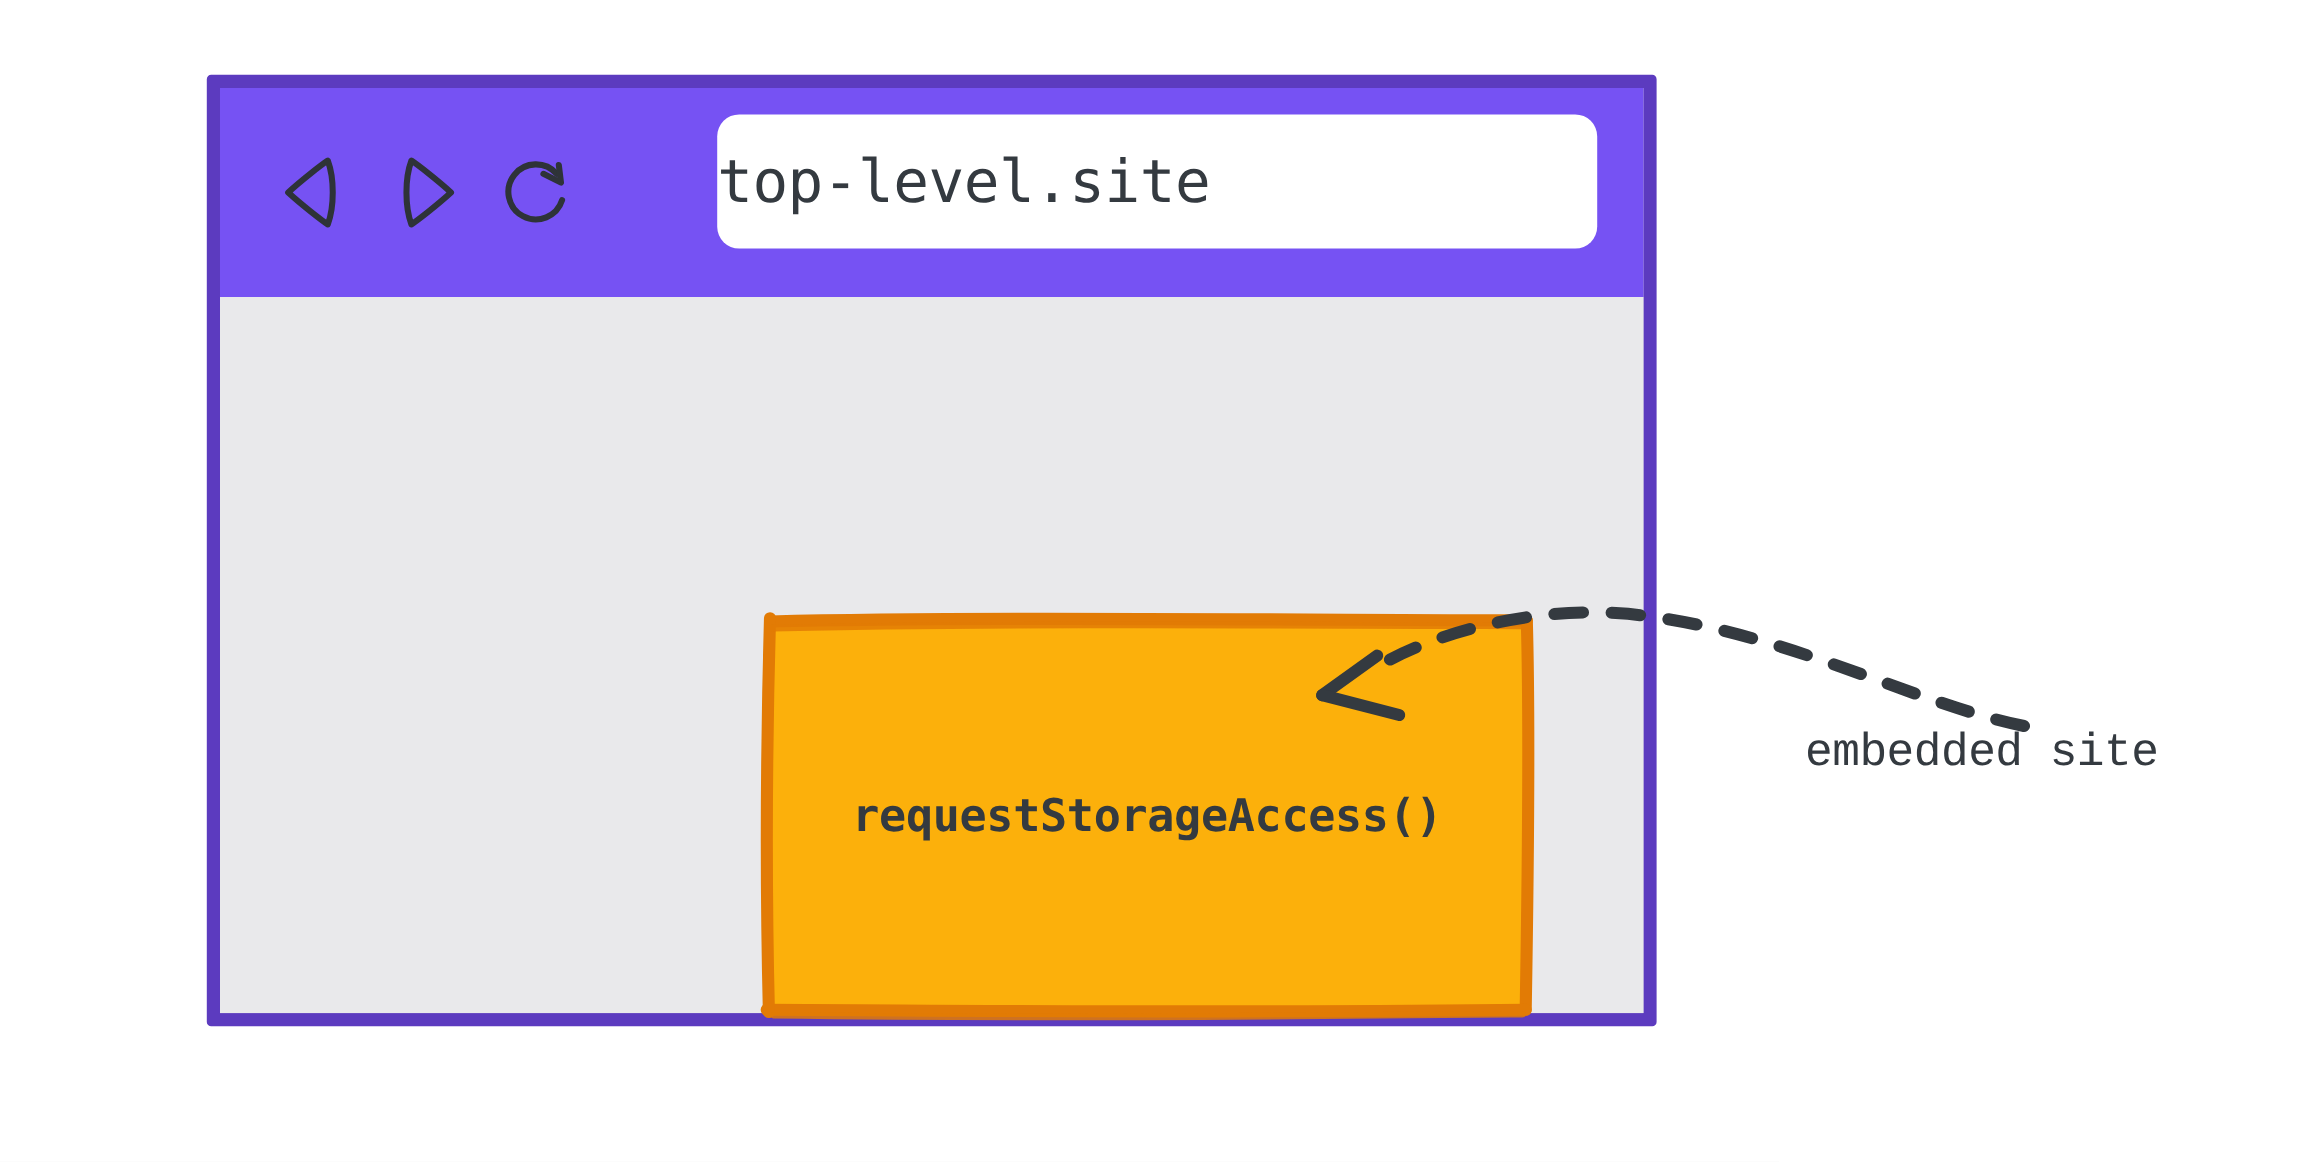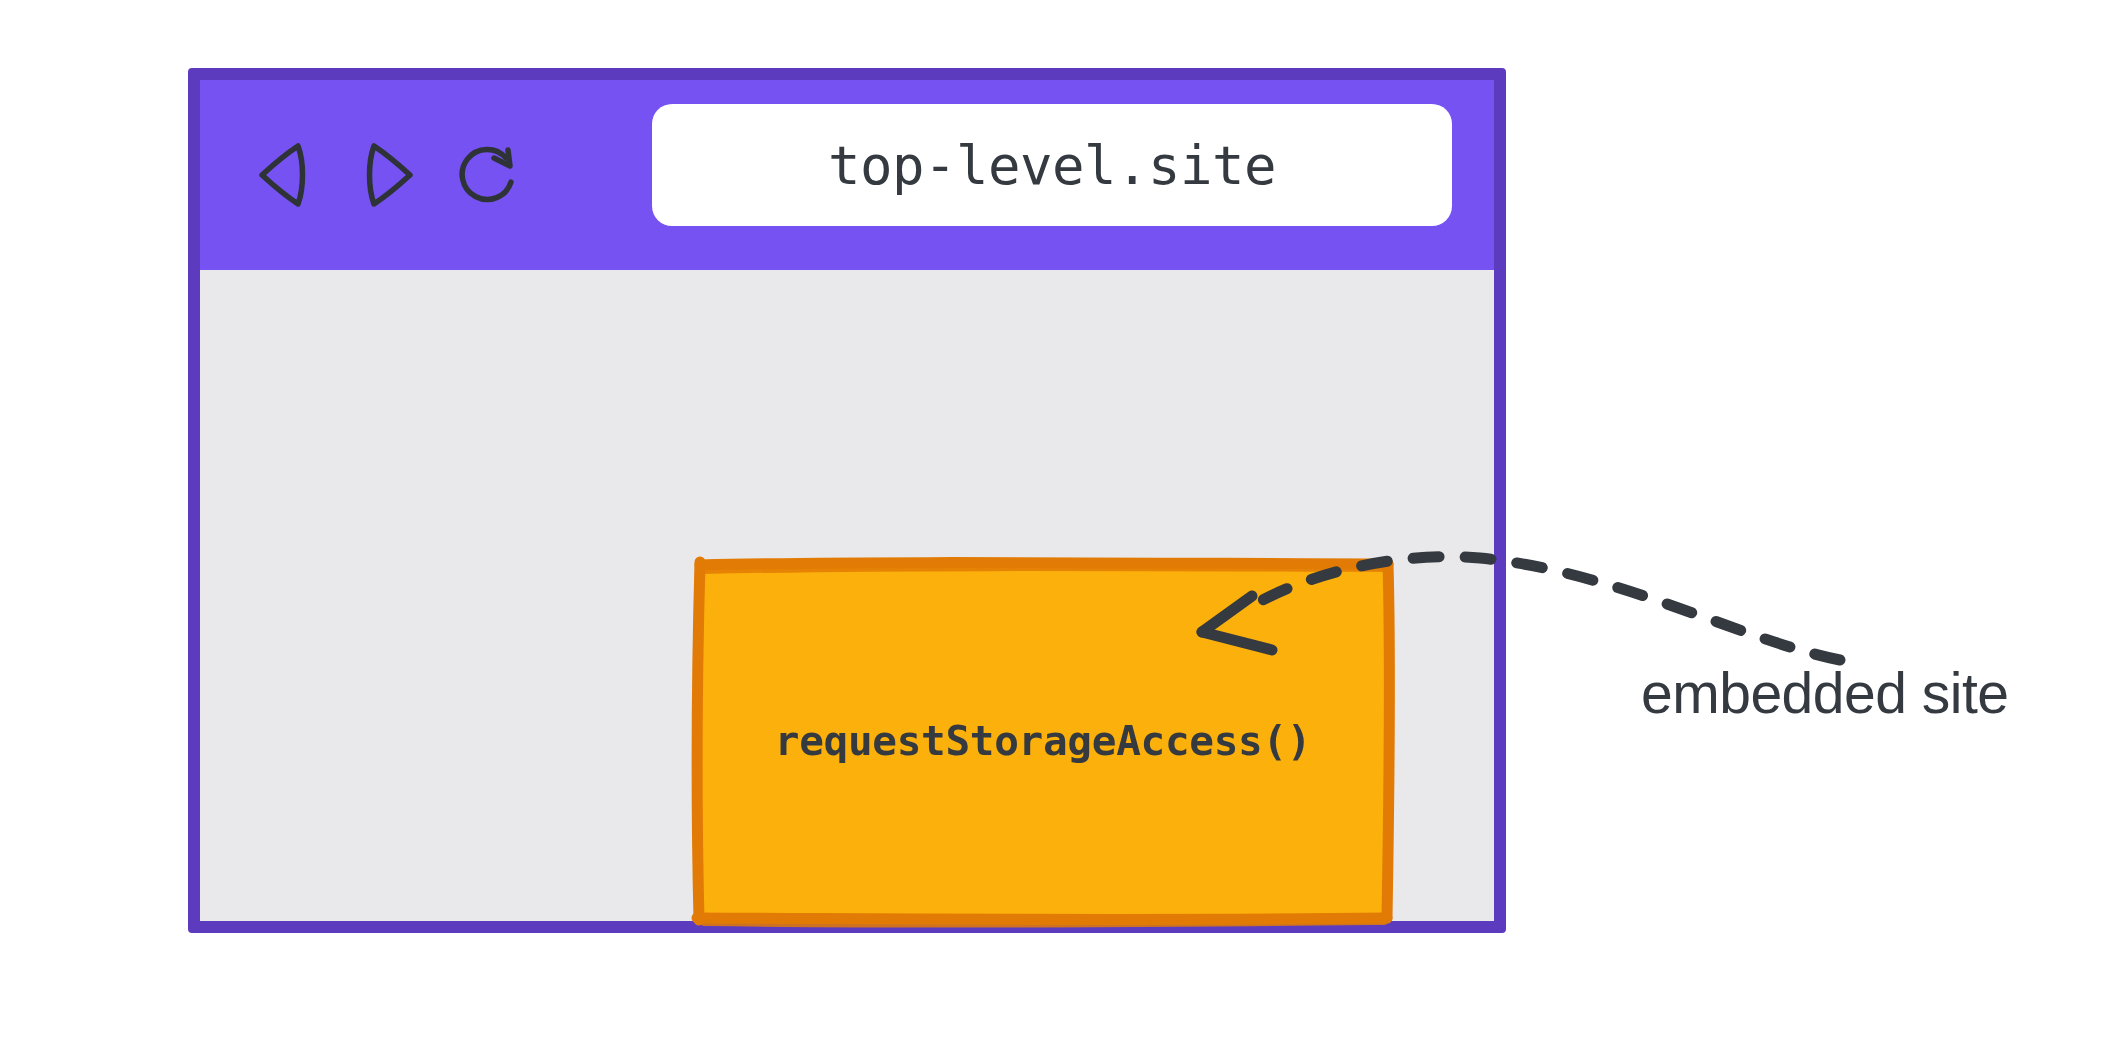--- a/index.html
+++ b/index.html
@@ -74,21 +74,21 @@
   .url-bar {
     position: absolute;
     left: 464px;
     top: 36px;
     width: 800px;
     height: 122px;
     background: #ffffff;
     border-radius: 20px;
     display: flex;
     align-items: center;
-    justify-content: center;
+    justify-content: flex-start;
     z-index: 4;
     cursor: text;
   }
   .url-text {
     font-family: "DejaVu Sans Mono", "Liberation Mono", monospace;
     font-size: 54px;
     font-weight: 400;
     color: #343a40;
     letter-spacing: -0.5px;
     white-space: nowrap;
@@ -150,22 +150,22 @@
     height: 180px;
     overflow: visible;
     z-index: 6;
     pointer-events: none;
   }
 
   .annotation-label {
     position: absolute;
     left: 1641px;
     top: 660px;
-    font-family: Liberation Sans, sans-serif;
-    font-size: 57px;
+    font-family: Liberation Mono, monospace;
+    font-size: 42px;
     color: #343a40;
     letter-spacing: -0.5px;
     white-space: nowrap;
     user-select: none;
   }
 </style>
 </head>
 <body>
 
 <div id="canvas">

